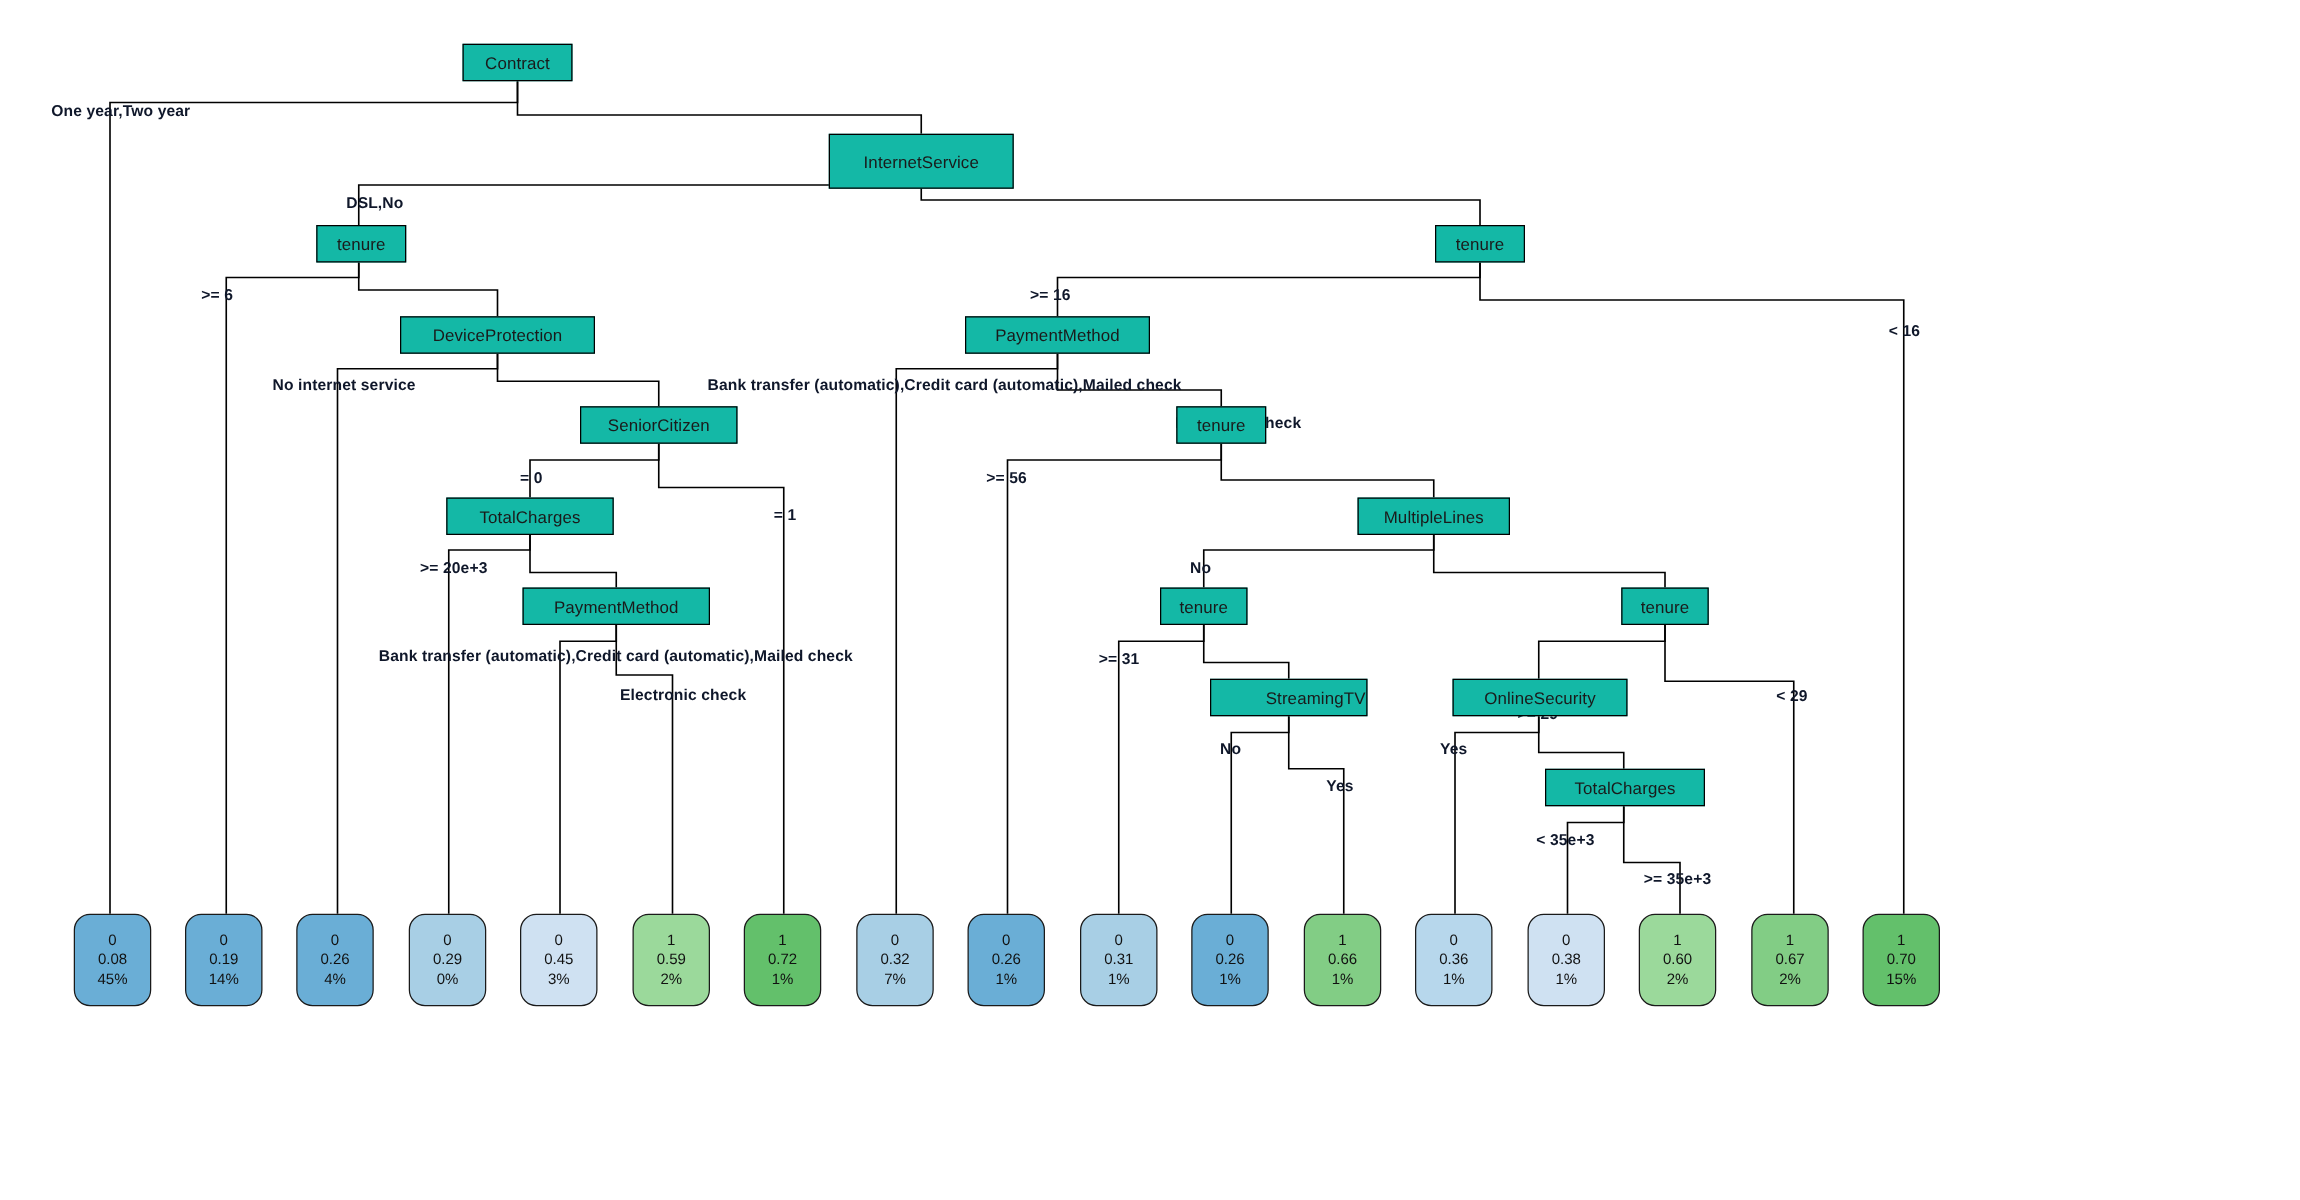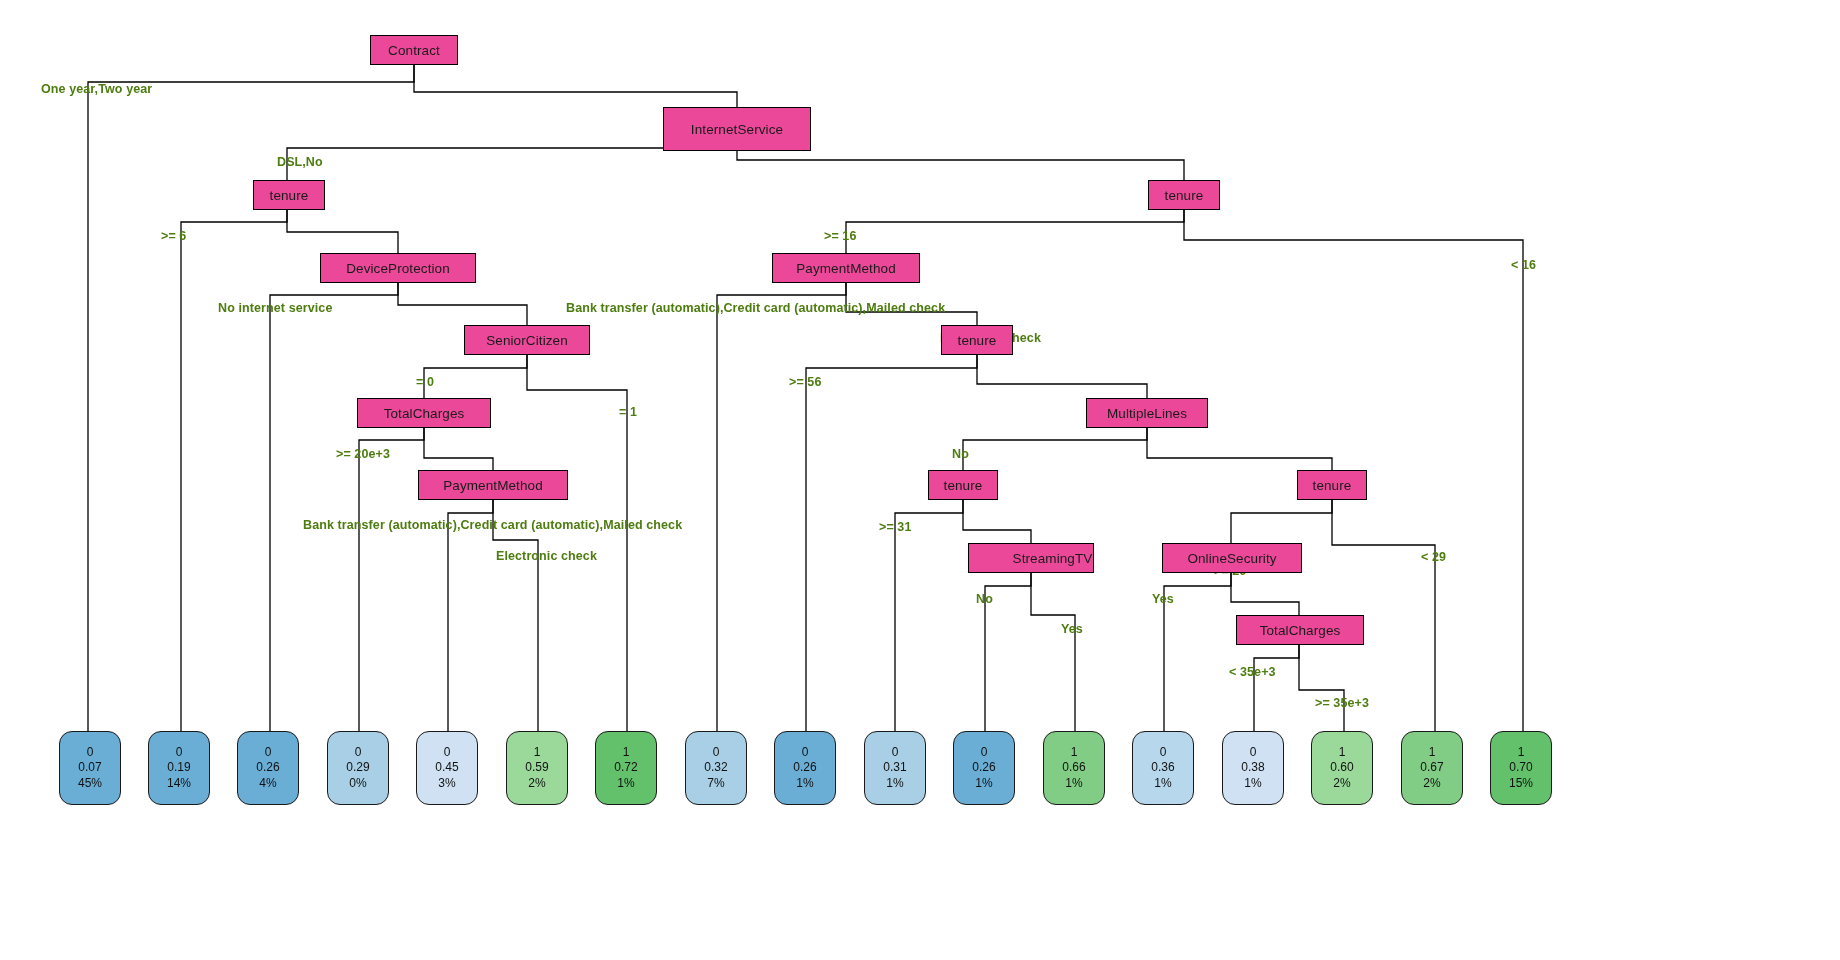--- a/index.html
+++ b/index.html
@@ -10,33 +10,33 @@
     background:#ffffff;
     font-family:"Liberation Sans", sans-serif;
     overflow:hidden;
   }
   svg.links{position:absolute;left:0;top:0;width:1840px;height:960px;}
 
   .node-box{
     position:absolute;
     box-sizing:border-box;
     border:1.3px solid #000;
-    background:#ec4899;
+    background:#14b8a6;
     display:flex;align-items:center;justify-content:center;
     font-size:13.5px;
     color:#1a1a1a;
     letter-spacing:.1px;
     white-space:nowrap;
     z-index:5;
   }
   .split-label{
     position:absolute;
     font-size:12.5px;
     font-weight:bold;
-    color:#4d7c0f;
+    color:#0f172a;
     white-space:nowrap;
     z-index:3;
     letter-spacing:.1px;
   }
   .leaf{
     position:absolute;
     box-sizing:border-box;
     width:62px;height:74px;
     border:1.2px solid #1a1a1a;
     border-radius:13px;
@@ -126,21 +126,21 @@
       <div class="split-label" style="left: 496px; top: 549px;">Electronic check</div>
       <div class="split-label" style="left: 976px; top: 592px;">No</div>
       <div class="split-label" style="left: 1152px; top: 592px;">Yes</div>
       <div class="split-label" style="left: 1061px; top: 622px;">Yes</div>
       <div class="split-label" style="left: 1229px; top: 665px;">&lt; 35e+3</div>
       <div class="split-label" style="left: 1315px; top: 696px;">&gt;= 35e+3</div>
     </div>
   <div id="leaves-layer">
       <div class="leaf" style="left: 59px; top: 731px; background: rgb(106, 174, 214);">
         <span>0</span>
-        <span>0.07</span>
+        <span>0.08</span>
         <span>45%</span>
       </div>
       <div class="leaf" style="left: 148px; top: 731px; background: rgb(106, 174, 214);">
         <span>0</span>
         <span>0.19</span>
         <span>14%</span>
       </div>
       <div class="leaf" style="left: 237px; top: 731px; background: rgb(106, 174, 214);">
         <span>0</span>
         <span>0.26</span>

